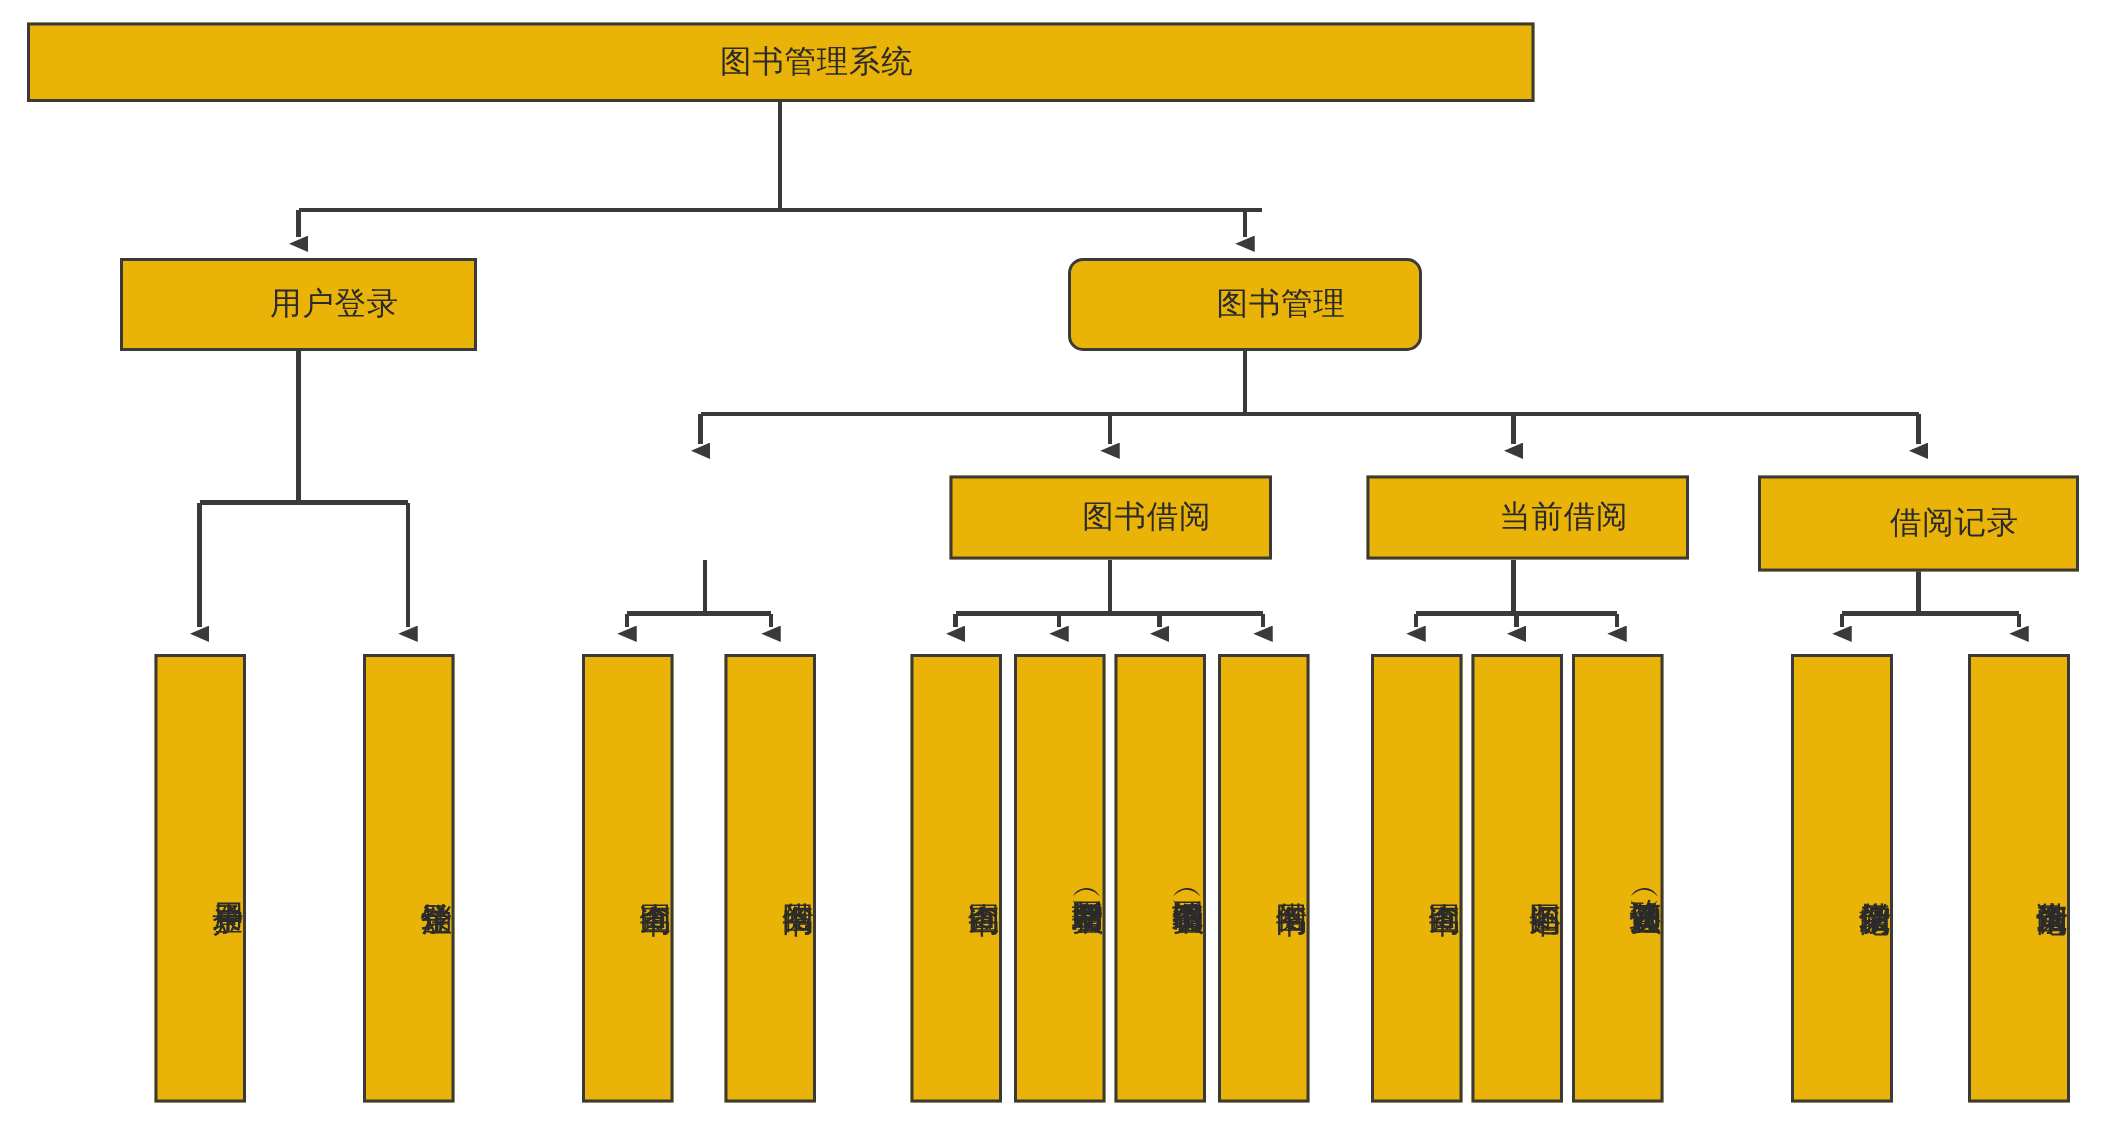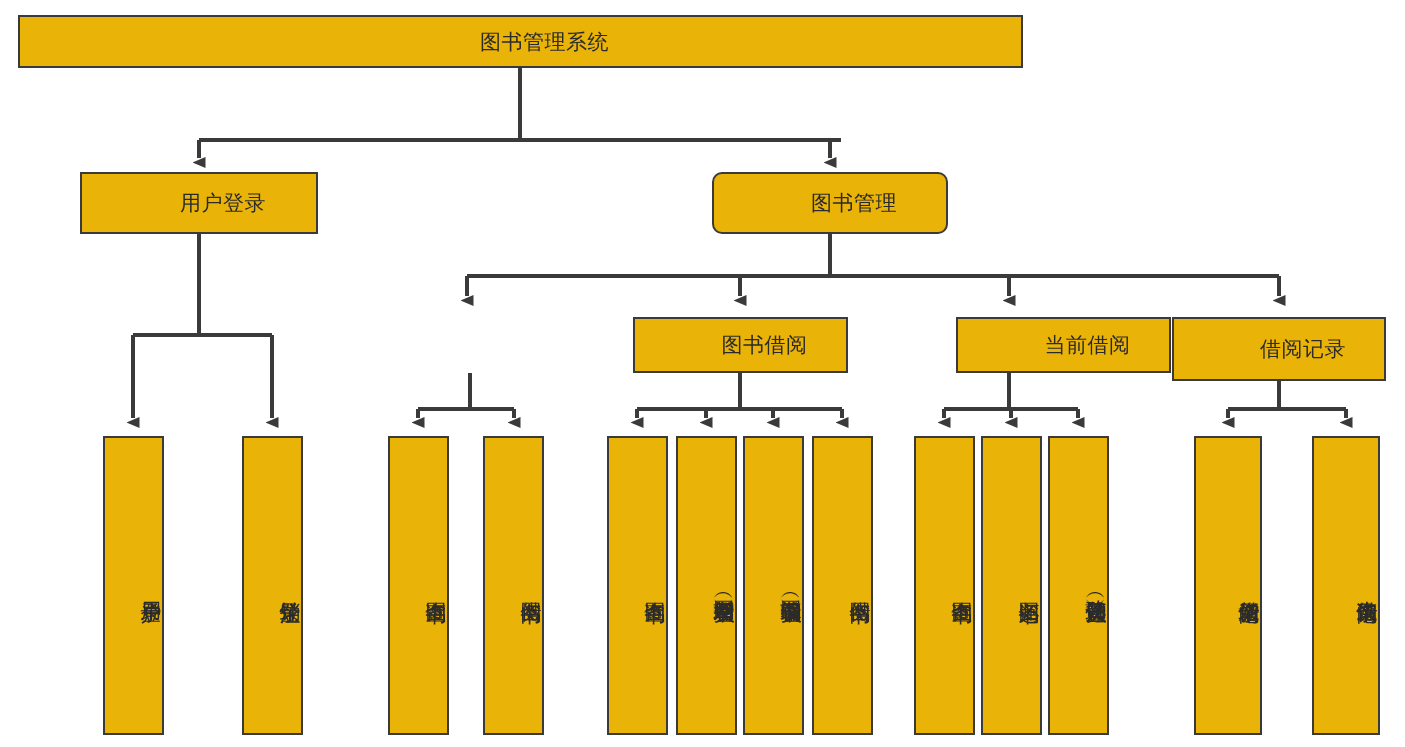--- a/index.html
+++ b/index.html
@@ -127,21 +127,21 @@
   <div class="node horiz" style="left:80px; top:172px; width:238px; height:62px;">
     <span>用户登录</span>
   </div>
   <div class="node horiz" style="left:712px; top:172px; width:236px; height:62px;border-radius:10px;">
     <span>图书管理</span>
   </div>
 
   <div class="node horiz" style="left:633px; top:317px; width:215px; height:56px;">
     <span>图书借阅</span>
   </div>
-  <div class="node horiz" style="left:956px; top:317px; width:215px; height:56px;">
+  <div class="node horiz" style="left:911px; top:317px; width:215px; height:56px;">
     <span>当前借阅</span>
   </div>
   <div class="node horiz" style="left:1172px; top:317px; width:214px; height:64px;">
     <span>借阅记录</span>
   </div>
 
   <div class="node vert" style="left:103px; top:436px; width:61px; height:299px;">
     <span>用户登录</span>
   </div>
   <div class="node vert" style="left:242px; top:436px; width:61px; height:299px;">

